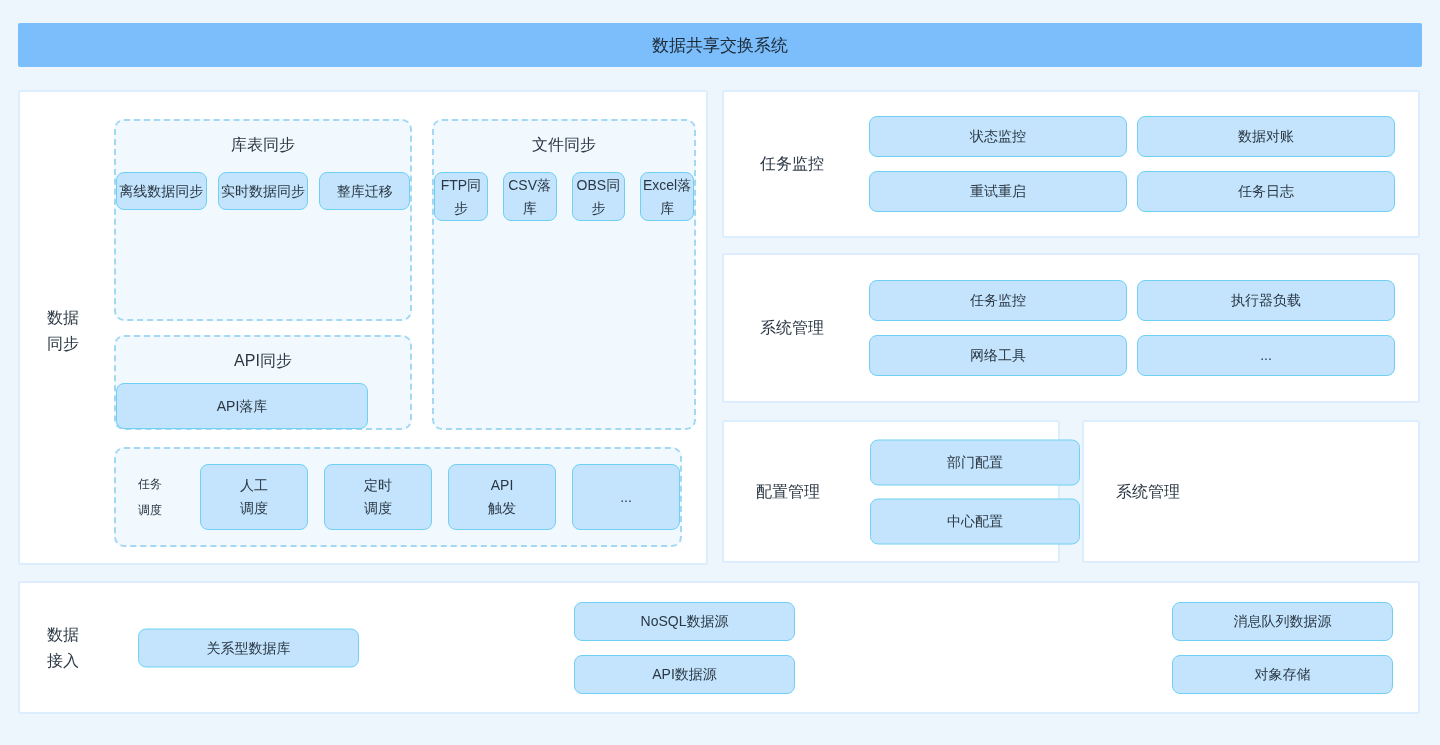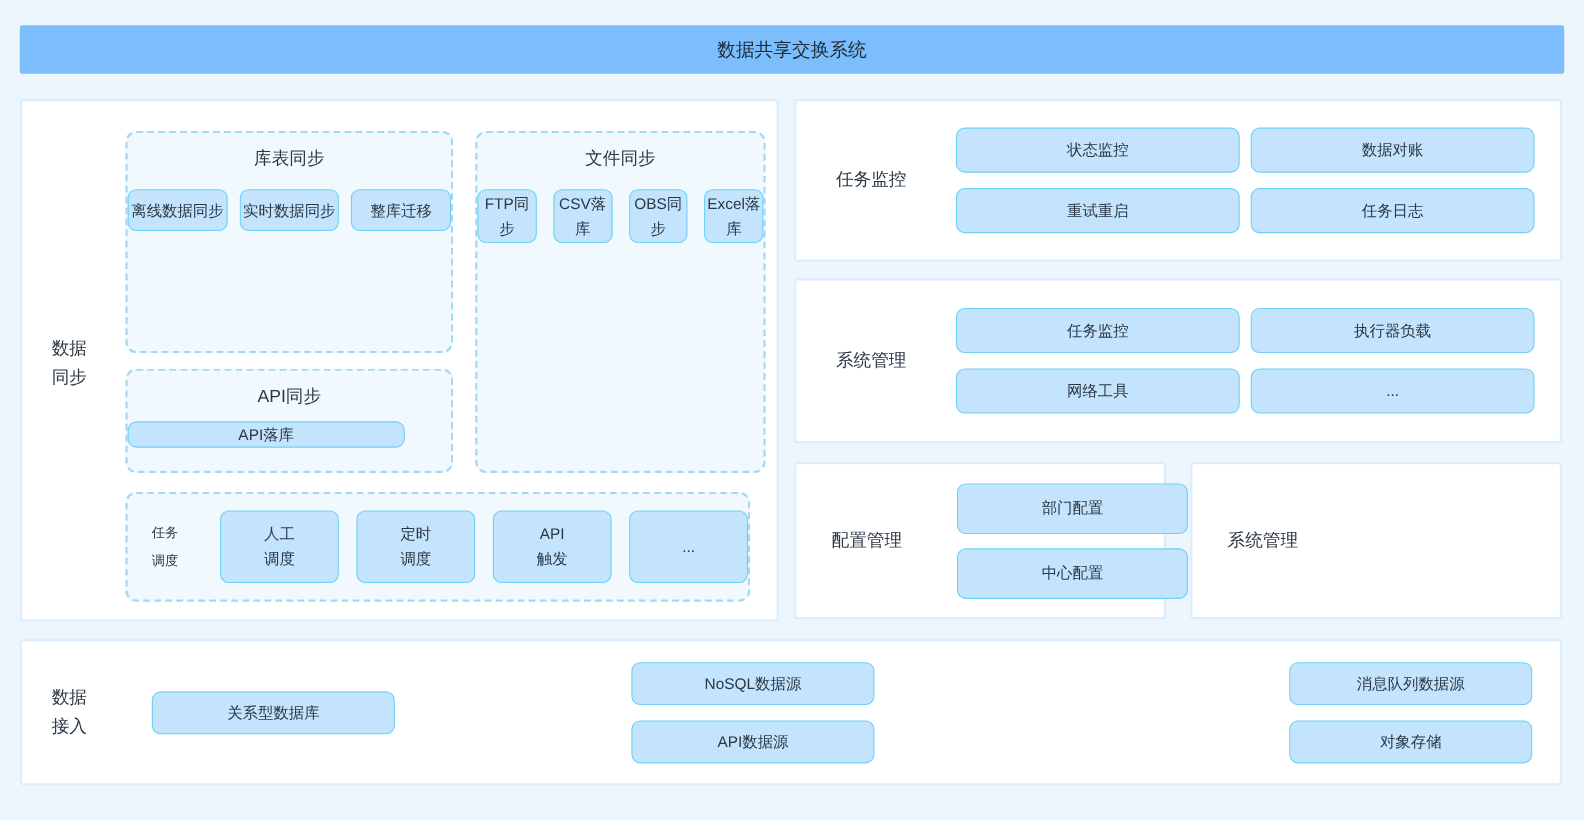--- a/index.html
+++ b/index.html
@@ -24,21 +24,21 @@
   .group-title { text-align:center; font-size:16px; font-weight:500; padding-top:13px; line-height:22px; }
 
   .box { background:var(--box-bg,#c3e4fc); border:1.5px solid var(--box-border,#6ed1f4);
          border-radius:8px; display:flex; align-items:center; justify-content:center;
          font-size:14px; text-align:center; white-space:pre-line; line-height:23px; }
 
   .col-items { display:flex; flex-direction:row; align-items:flex-end; }
   .g-table .col-items { gap:11px; margin-top:16px; }
   .g-table .box { width:252px; height:38px; }
   .g-api .col-items { margin-top:11px; }
-  .g-api .box { width:252px; height:24px; }
+  .g-api .box { width:252px; height:46px; }
   .g-file .col-items { gap:15px; margin-top:16px; }
   .g-file .box { width:222px; height:49px; }
 
   .sched-label { position:absolute; left:22px; top:50%; transform:translateY(-50%);
                  font-size:12px; line-height:26px; white-space:pre-line; }
   .sched-items { position:absolute; left:84px; top:50%; transform:translateY(-50%);
                  display:flex; gap:16px; }
   .sched-items .box { width:108px; height:66px; }
 
   .panel-label { position:absolute; left:36px; top:50%; transform:translateY(-50%); font-size:16px; }

